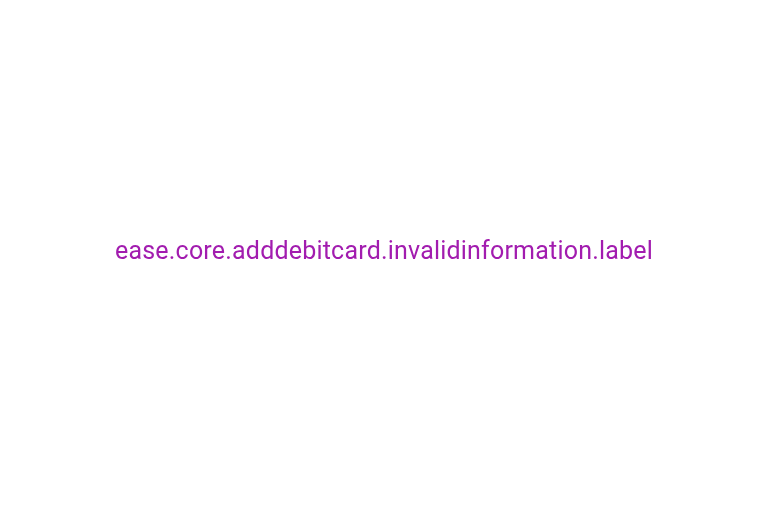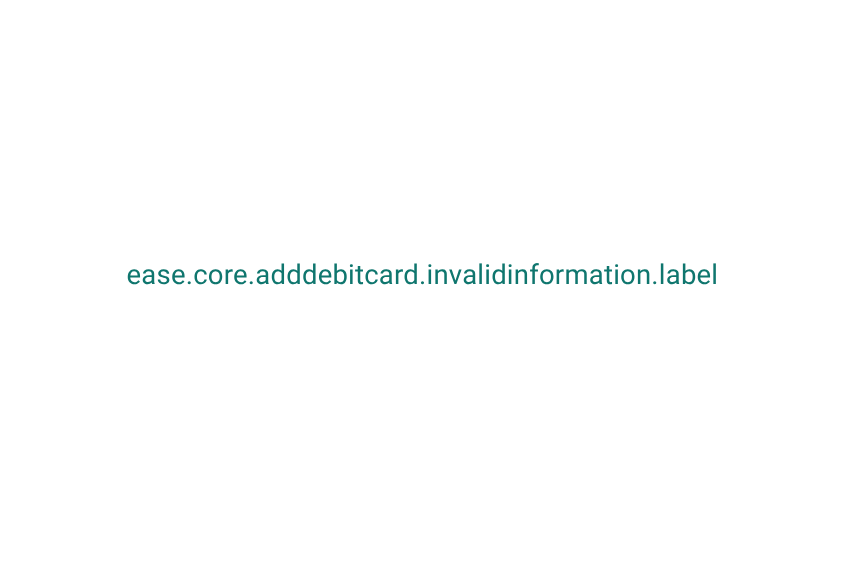--- a/index.html
+++ b/index.html
@@ -15,21 +15,21 @@
     }
     body {
       display: flex;
       align-items: center;
       justify-content: center;
       font-family: -apple-system, BlinkMacSystemFont, "Segoe UI", Roboto, Helvetica, Arial, sans-serif;
     }
     .error-label {
       font-size: 25px;
       font-weight: 400;
-      color: #0f766e;
+      color: #a21caf;
       text-align: center;
       letter-spacing: 0.2px;
       margin-top: -12px;
     }
   </style>
 </head>
 <body>
 
 <div class="error-label">ease.core.adddebitcard.invalidinformation.label</div>
 

